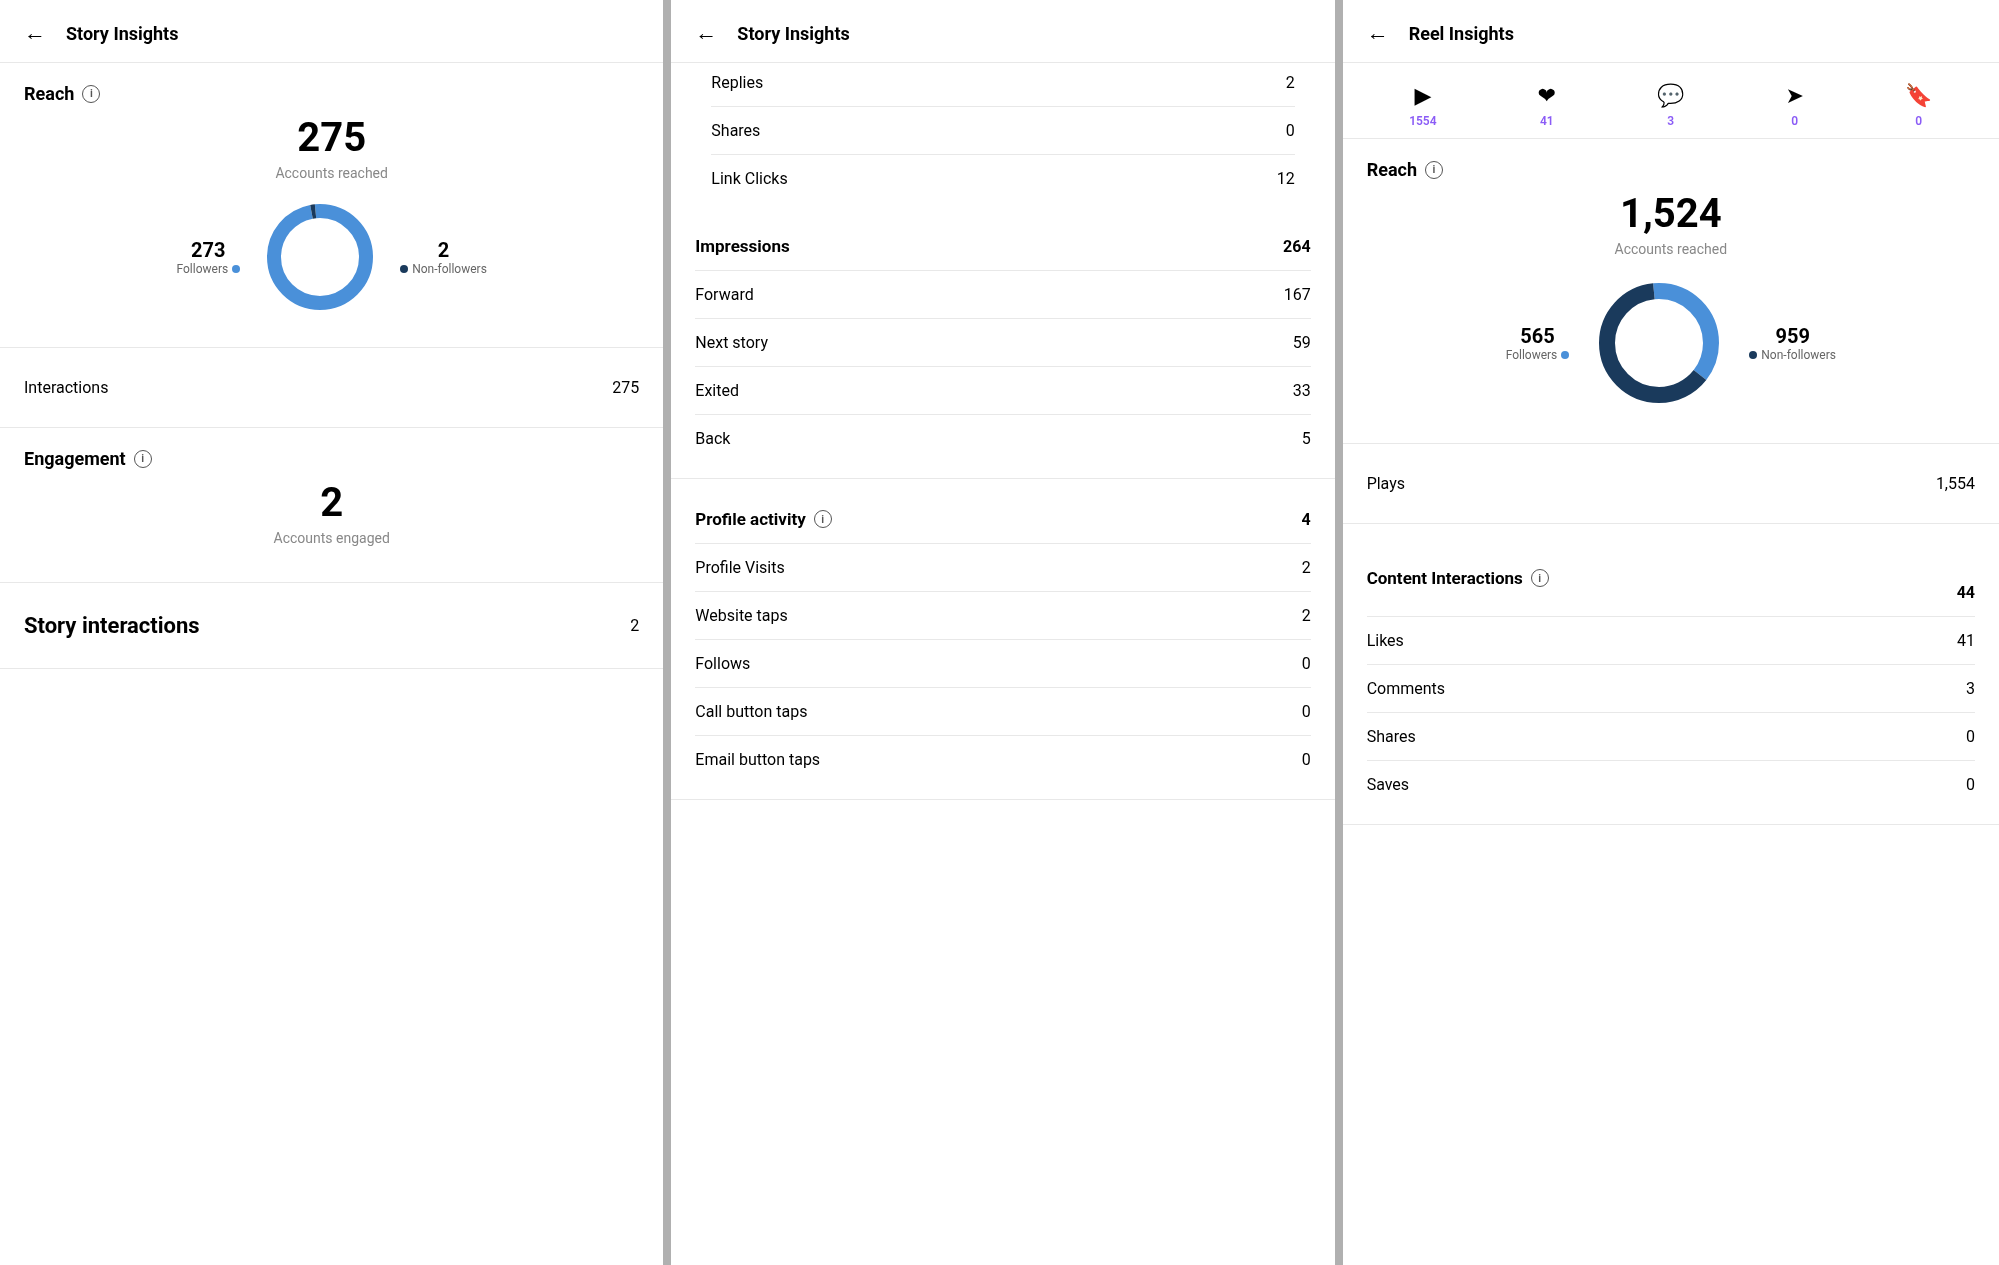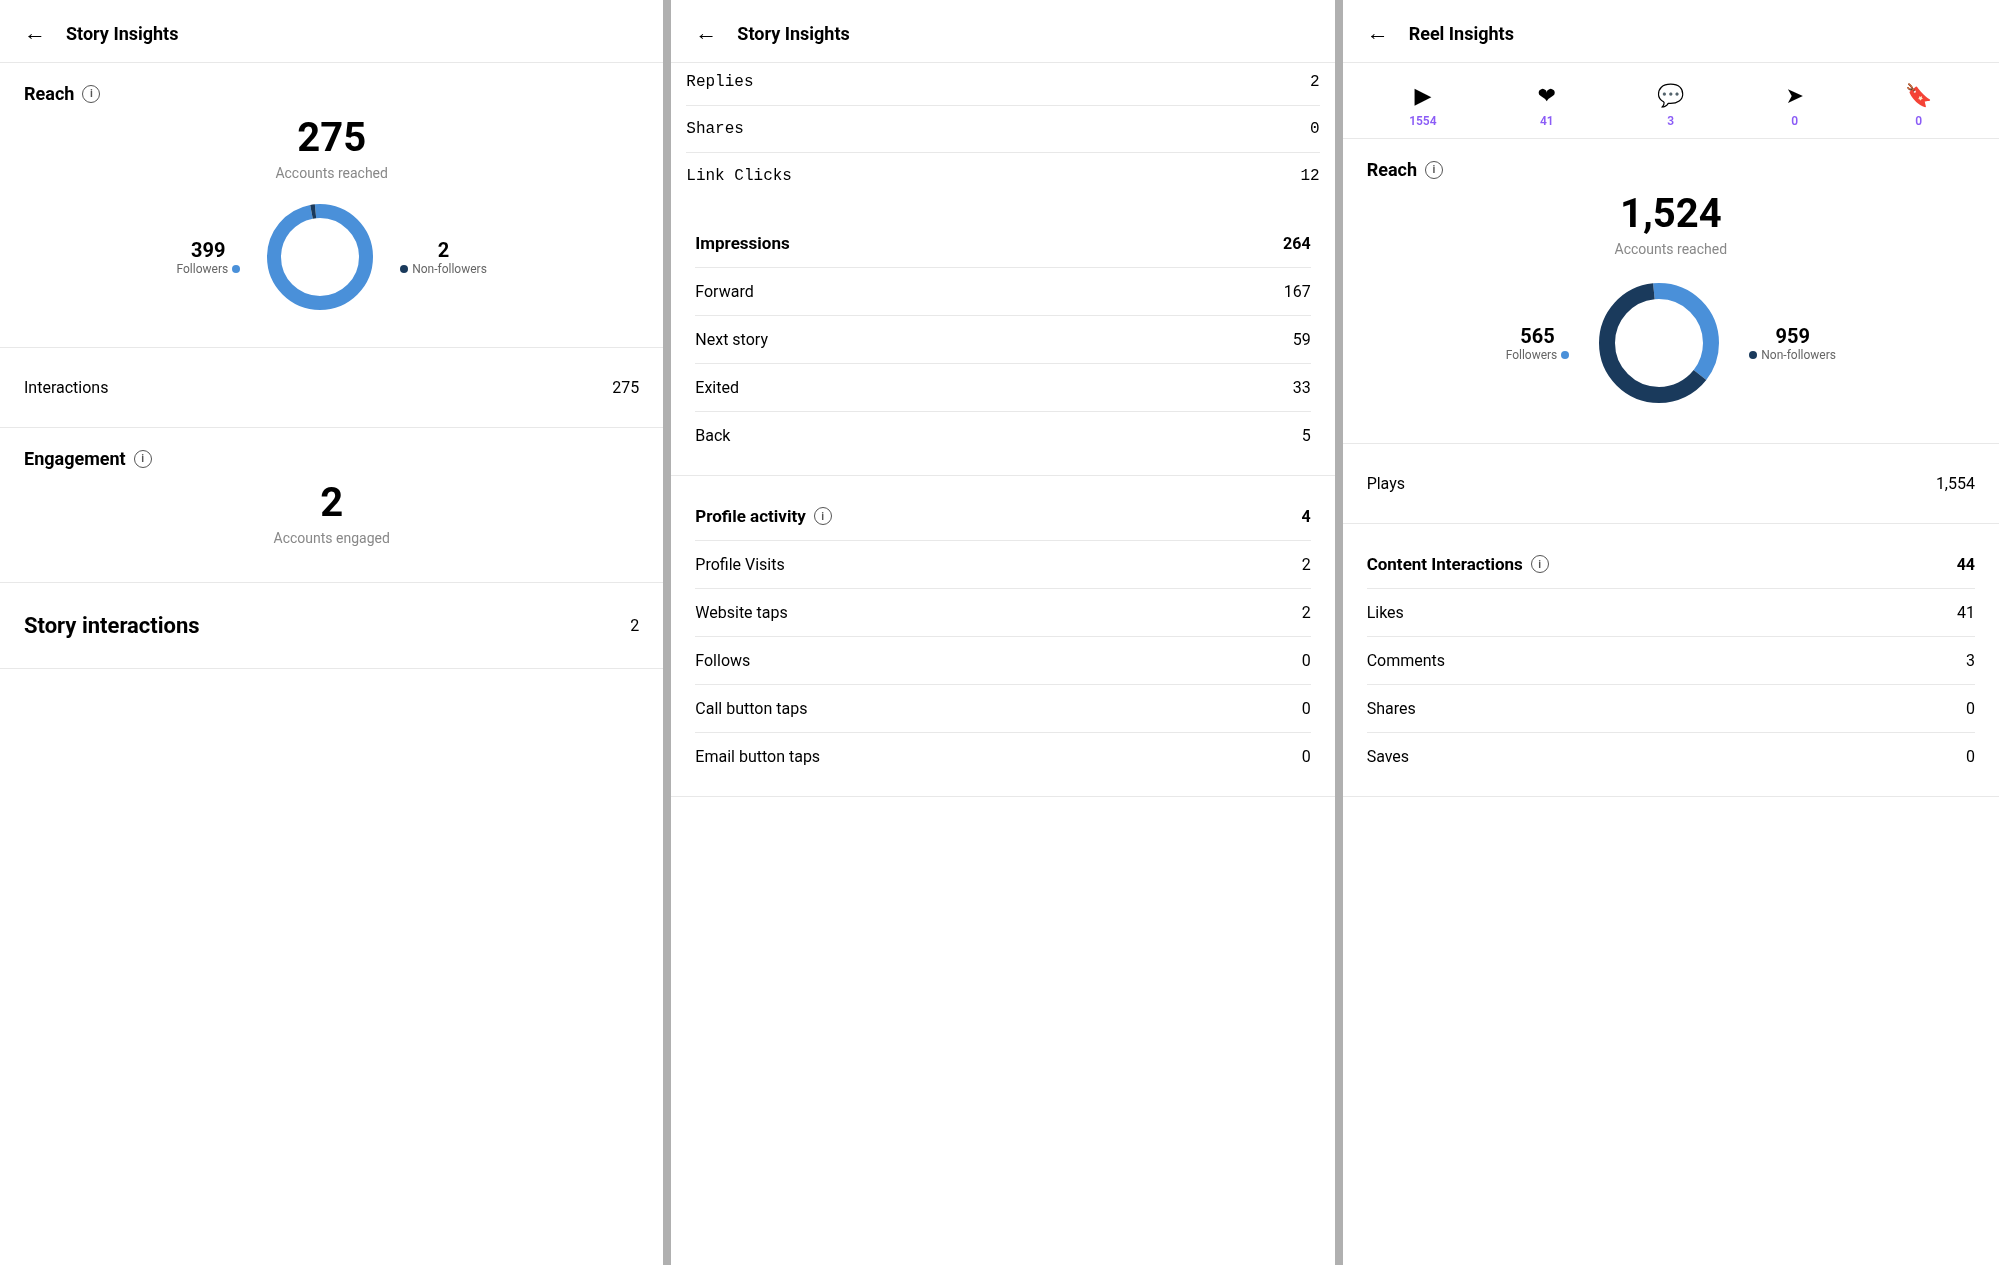--- a/index.html
+++ b/index.html
@@ -177,21 +177,21 @@
   <div class="section">
     <div class="section-label">
       <span>Reach</span>
       <span class="info-icon">i</span>
     </div>
     <div class="big-number">275</div>
     <div class="sub-label">Accounts reached</div>
 
     <div class="donut-container">
       <div class="donut-label">
-        <span class="num">399</span>
+        <span class="num">273</span>
         <span class="lbl">
           <span>Followers</span>
           <span class="dot dot-blue"></span>
         </span>
       </div>
 
       <svg class="donut-svg" viewBox="0 0 120 120">
         <circle cx="60" cy="60" r="46" fill="none" stroke="#4a90d9" stroke-width="14" stroke-dasharray="285 4" stroke-dashoffset="5" transform="rotate(-90 60 60)"></circle>
         <circle cx="60" cy="60" r="46" fill="none" stroke="#1a3a5c" stroke-width="14" stroke-dasharray="4 285" stroke-dashoffset="-280" transform="rotate(-90 60 60)"></circle>
       </svg>
@@ -231,21 +231,21 @@
 </div>
 
 <div class="panel-divider"></div>
 
 <div class="panel">
   <div class="panel-header">
     <span class="back-arrow">←</span>
     <span class="panel-title">Story Insights</span>
   </div>
 
-  <div style="padding: 0 15px; font-family: Liberation Mono, monospace;">
+  <div style="padding: 0 40px;">
     <div class="stat-row">
       <span class="stat-name">Replies</span>
       <span class="stat-value">2</span>
     </div>
     <hr class="stat-divider">
     <div class="stat-row">
       <span class="stat-name">Shares</span>
       <span class="stat-value">0</span>
     </div>
     <hr class="stat-divider">
@@ -387,21 +387,21 @@
       <span class="stat-value">1,554</span>
     </div>
   </div>
 
   <div class="section">
     <div class="stat-row">
       <span style="font-weight:700; font-size:17px; display:flex; align-items:center; gap:8px;">
         <span>Content Interactions</span>
         <span class="info-icon">i</span>
       </span>
-      <span class="stat-value" style="font-weight:700;">44</span>
+      <span class="stat-value" style="font-weight:700;margin-top:29px;">44</span>
     </div>
     <hr class="stat-divider">
     <div class="stat-row">
       <span class="stat-name">Likes</span>
       <span class="stat-value">41</span>
     </div>
     <hr class="stat-divider">
     <div class="stat-row">
       <span class="stat-name">Comments</span>
       <span class="stat-value">3</span>

